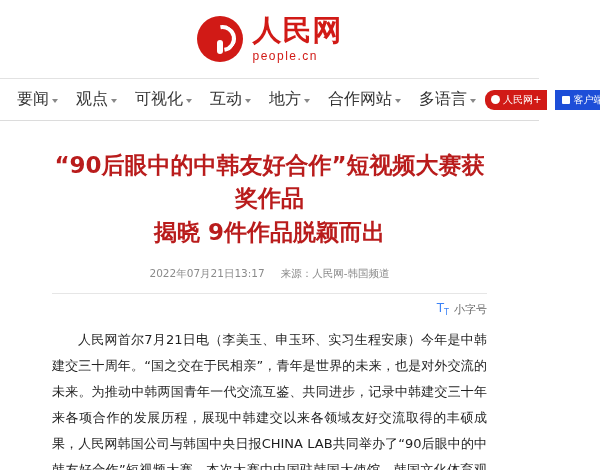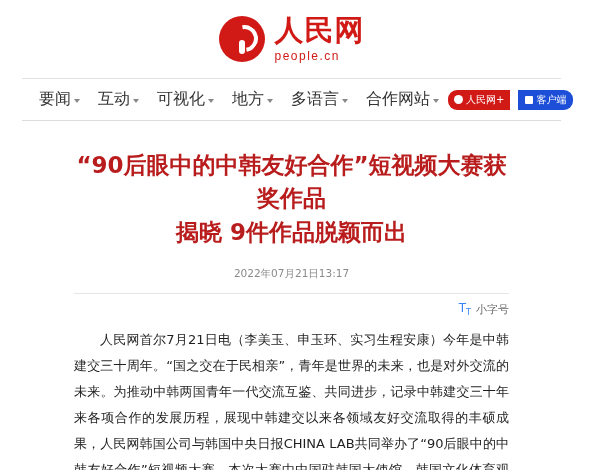--- a/index.html
+++ b/index.html
@@ -11,21 +11,20 @@
     height: 470px;
     background: #ffffff;
     font-family: "Liberation Sans", sans-serif;
     overflow: hidden;
   }
   .page {
     position: relative;
     width: 539px;
     height: 470px;
     background: #ffffff;
-    padding-left: 22px;
   }
 
   
   .logo-header {
     height: 78px;
     background: #ffffff;
     display: flex;
     align-items: center;
     justify-content: center;
     border-bottom: 1px solid #e2e2e2;
@@ -245,37 +244,41 @@
       </div>
     </div>
   </div>
 
   <div class="navbar">
     <div class="nav-item">
       <span>要闻</span>
       <i class="caret"></i>
     </div>
     <div class="nav-item">
+      <span>观点</span>
+      <i class="caret"></i>
+    </div>
+    <div class="nav-item">
+      <span>可视化</span>
+      <i class="caret"></i>
+    </div>
+    <div class="nav-item">
       <span>互动</span>
       <i class="caret"></i>
     </div>
     <div class="nav-item">
-      <span>可视化</span>
-      <i class="caret"></i>
-    </div>
-    <div class="nav-item">
       <span>地方</span>
       <i class="caret"></i>
     </div>
     <div class="nav-item">
+      <span>合作网站</span>
+      <i class="caret"></i>
+    </div>
+    <div class="nav-item">
       <span>多语言</span>
-      <i class="caret"></i>
-    </div>
-    <div class="nav-item">
-      <span>合作网站</span>
       <i class="caret"></i>
     </div>
 
     <div class="nav-spacer"></div>
 
     <div class="nav-badges">
       <div class="badge-red">
         <span class="dot"></span>
         <span>人民网+</span>
       </div>
@@ -293,20 +296,21 @@
   </div>
 
   <div class="article">
     <h1 class="headline">
       <span>“90后眼中的中韩友好合作”短视频大赛获奖作品</span><br>
       <span>揭晓 9件作品脱颖而出</span>
     </h1>
 
     <div class="meta-row">
       <span>2022年07月21日13:17</span>
+      <span>来源：人民网-韩国频道</span>
     </div>
 
     <div class="divider"></div>
 
     <div class="tools-row">
       <span class="tt">T<sub style="font-size:8px;">T</sub></span>
       <span>小字号</span>
     </div>
 
     <p class="body-text">人民网首尔7月21日电（李美玉、申玉环、实习生程安康）今年是中韩建交三十周年。“国之交在于民相亲”，青年是世界的未来，也是对外交流的未来。为推动中韩两国青年一代交流互鉴、共同进步，记录中韩建交三十年来各项合作的发展历程，展现中韩建交以来各领域友好交流取得的丰硕成果，人民网韩国公司与韩国中央日报CHINA LAB共同举办了“90后眼中的中韩友好合作”短视频大赛。本次大赛由中国驻韩国大使馆、韩国文化体育观光部指导，获得了广大中韩青年的热情响应和积极投稿。经网友投票及大赛组委会的严格评审，最终综合评选出本次大赛获奖作品。</p>

